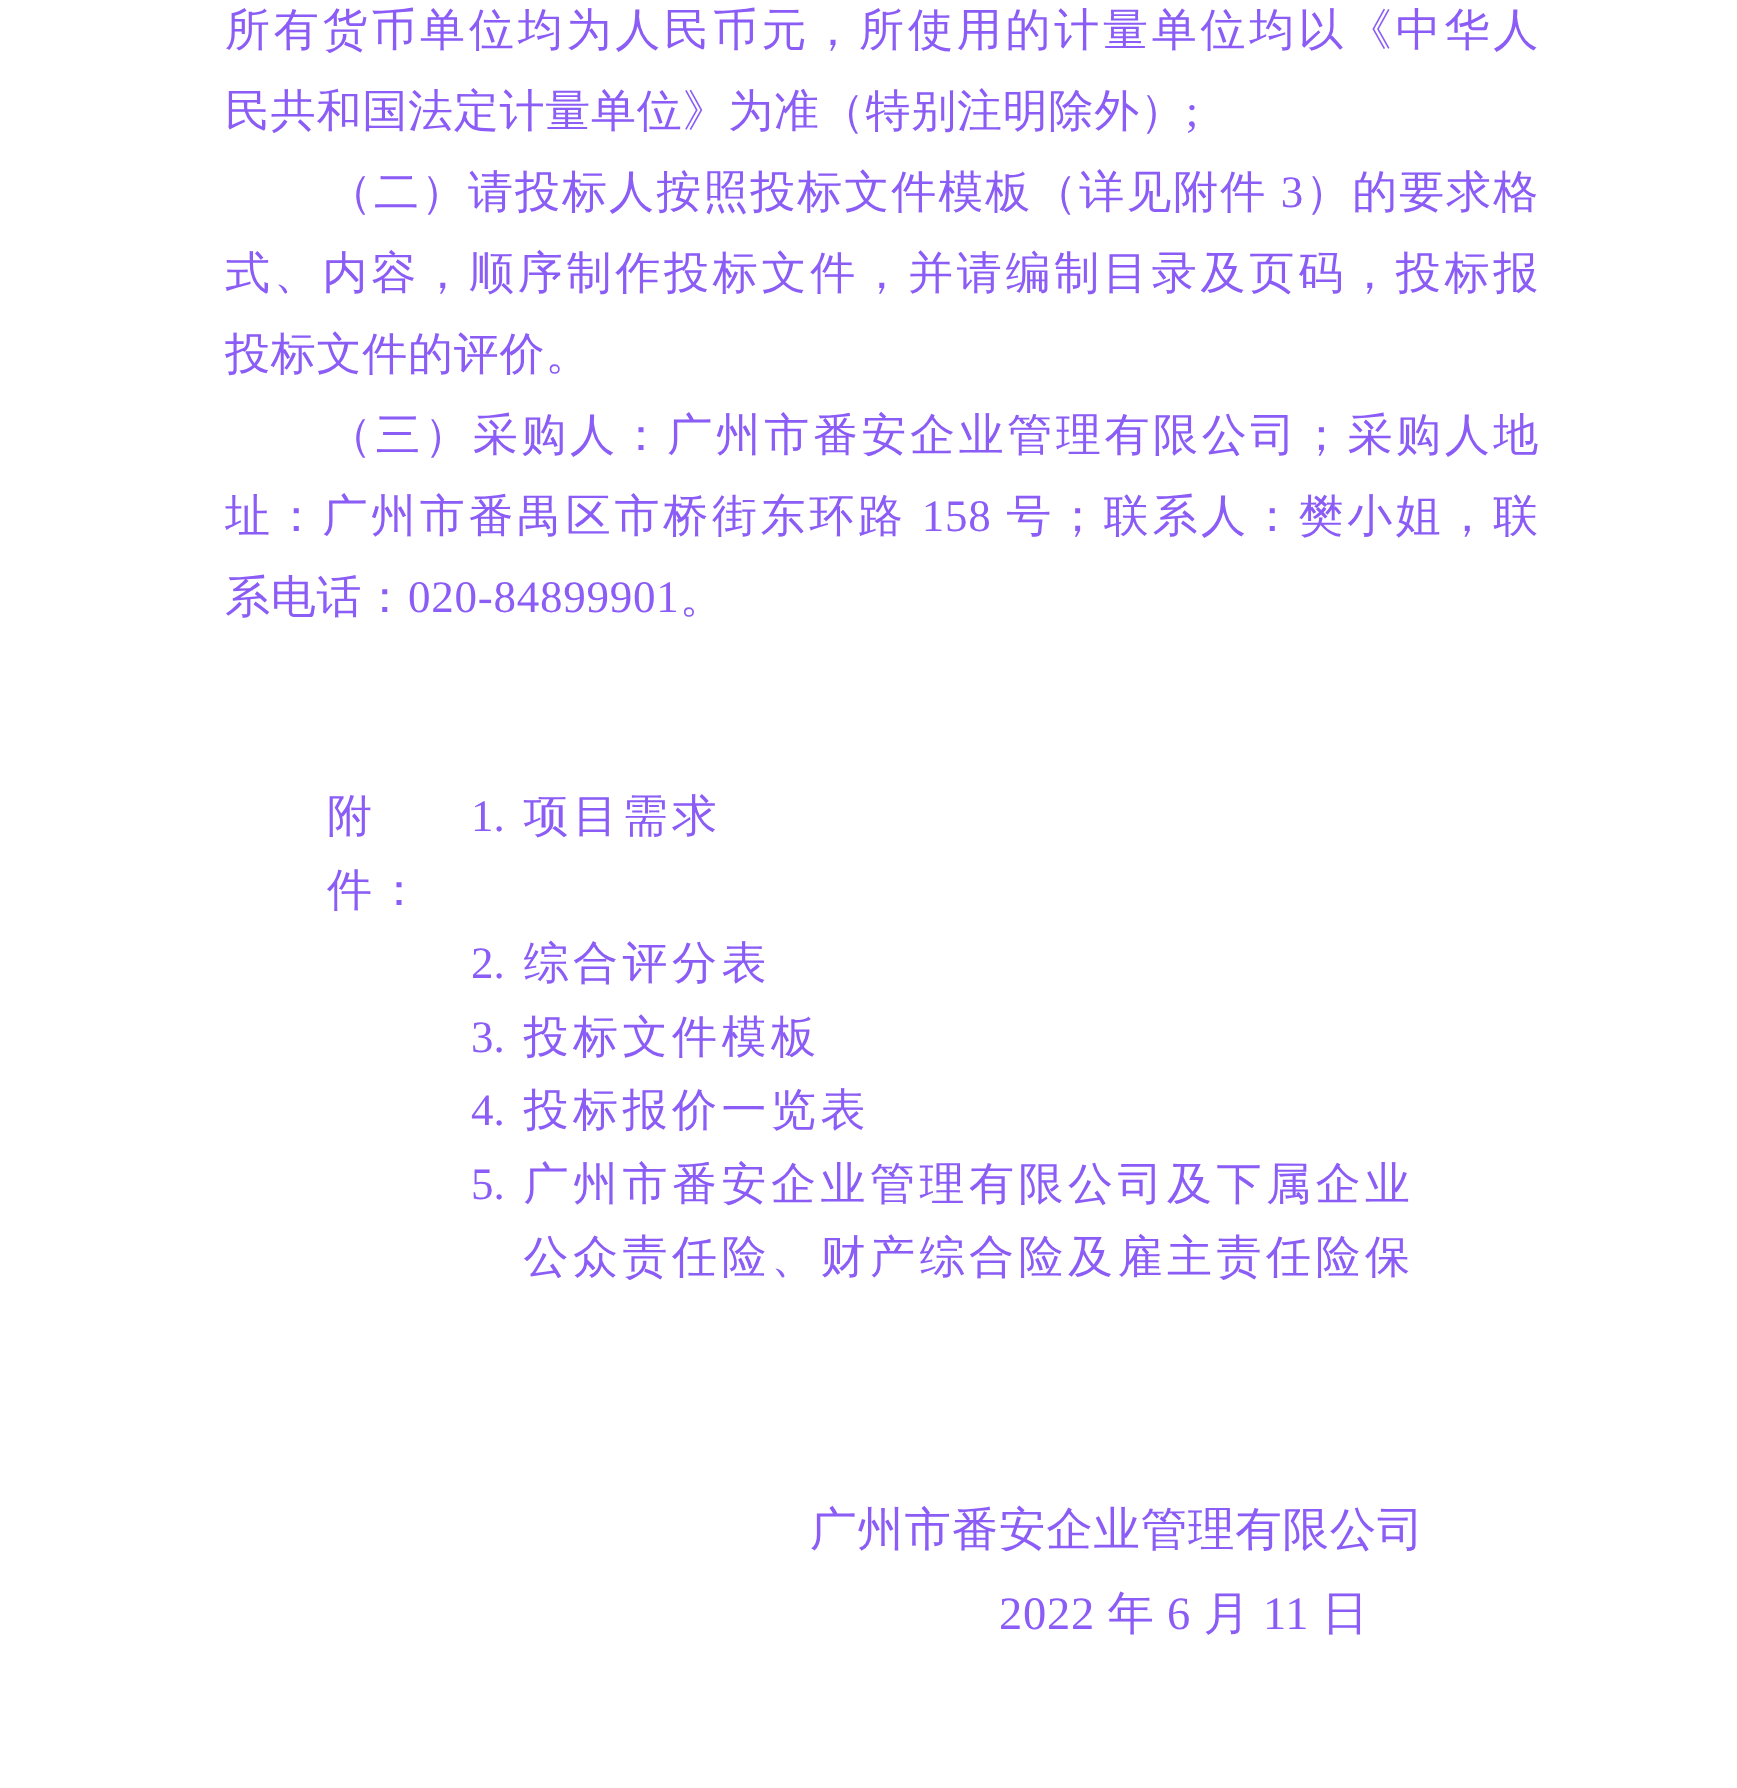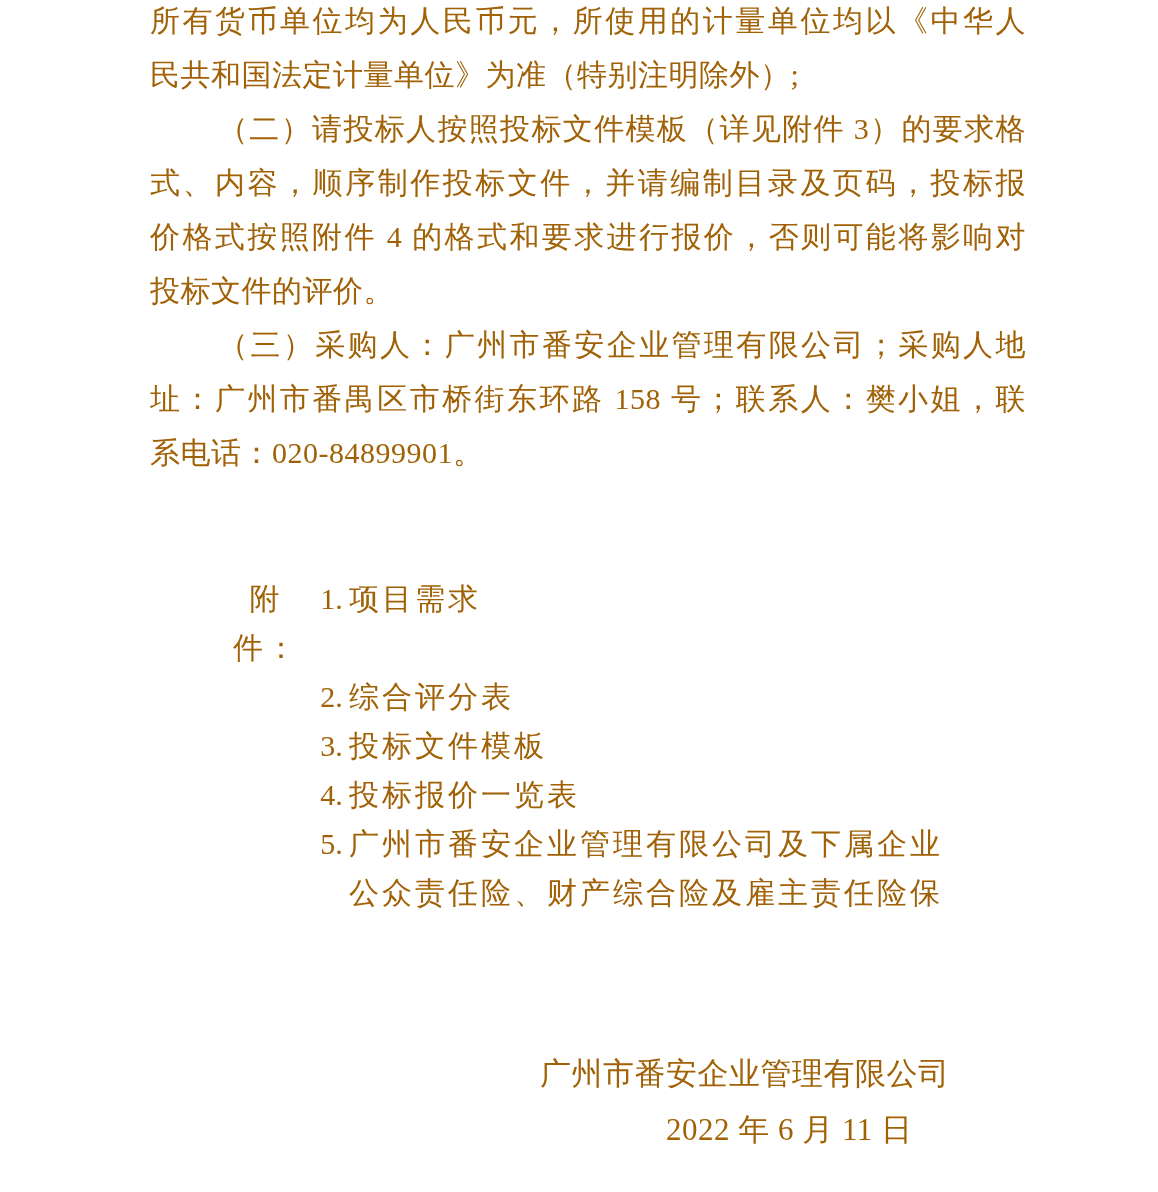--- a/index.html
+++ b/index.html
@@ -7,21 +7,21 @@
     padding: 0;
     background: #ffffff;
   }
   .page {
     position: relative;
     width: 1158px;
     height: 1192px;
     background: #ffffff;
     overflow: hidden;
     font-family: "Liberation Serif", "DejaVu Serif", serif;
-    color: #a16207;
+    color: #8b5cf6;
   }
   .content {
     position: absolute;
     left: 150px;
     top: -6px;
     width: 876px;
   }
   
   .para { margin: 0; }
   .bline {
@@ -38,21 +38,21 @@
   }
   .bline.firstindent { text-indent: 68px; }
   
   .attachments {
     margin-top: 94px;
     margin-left: 68px;
     font-size: 30px;
     line-height: 49px;
     letter-spacing: 3px;
   }
-  .att-row { display: flex; align-items: flex-start; text-align: center; }
+  .att-row { display: flex; align-items: flex-start; }
   .att-gutter { flex: none; width: 96px; }
   .att-num { flex: none; width: 35px; letter-spacing: 0; }
   .att-body { flex: none; }
   
   .signature {
     margin-top: 129px;
     font-size: 31px;
     line-height: 56px;
     letter-spacing: 0.5px;
   }
@@ -66,21 +66,20 @@
   <div class="content">
 
     <div class="para">
       <div class="bline">所有货币单位均为人民币元，所使用的计量单位均以《中华人</div>
       <div class="bline lastline">民共和国法定计量单位》为准（特别注明除外）;</div>
     </div>
 
     <div class="para">
       <div class="bline firstindent">（二）请投标人按照投标文件模板（详见附件 3）的要求格</div>
       <div class="bline">式、内容，顺序制作投标文件，并请编制目录及页码，投标报</div>
-      <div class="bline">价格式按照附件 4 的格式和要求进行报价，否则可能将影响对</div>
       <div class="bline lastline">投标文件的评价。</div>
     </div>
 
     <div class="para">
       <div class="bline firstindent">（三）采购人：广州市番安企业管理有限公司；采购人地</div>
       <div class="bline">址：广州市番禺区市桥街东环路 158 号；联系人：樊小姐，联</div>
       <div class="bline lastline">系电话：020-84899901。</div>
     </div>
 
     <div class="attachments">

